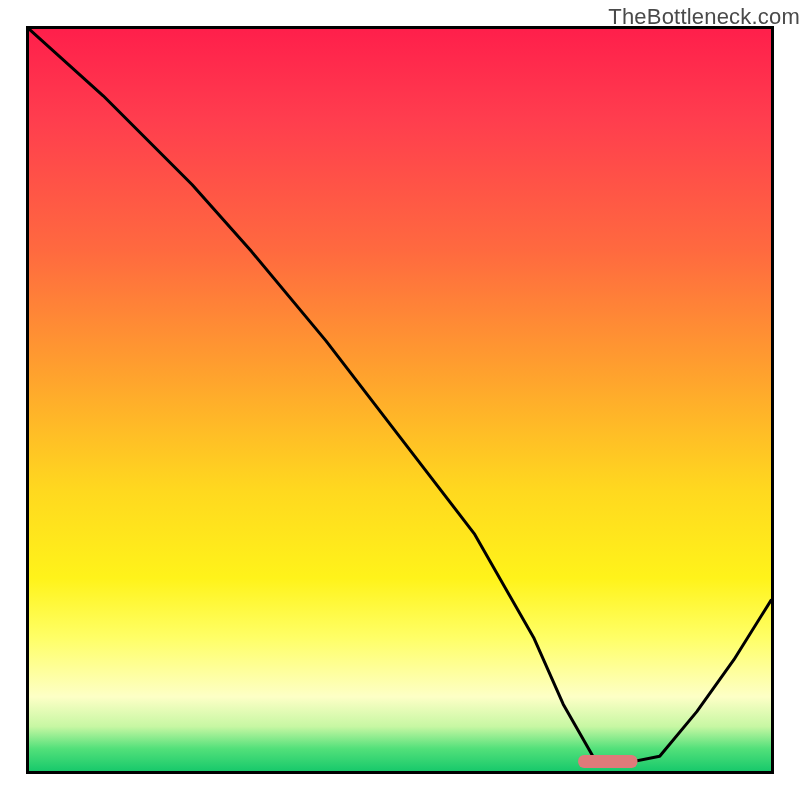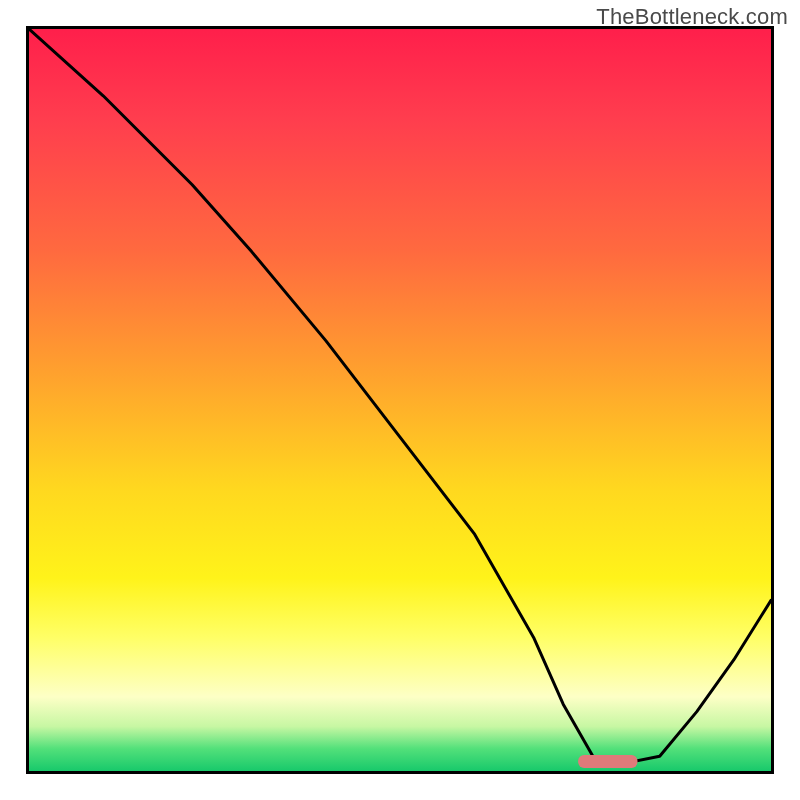--- a/index.html
+++ b/index.html
@@ -13,21 +13,21 @@
   }
   .frame {
     position: relative;
     width: 800px;
     height: 800px;
     box-sizing: border-box;
   }
   .watermark {
     position: absolute;
     top: 4px;
-    right: 12px;
+    right: 0;
     font-size: 22px;
     font-weight: 500;
     color: #4a4a4a;
     letter-spacing: 0.2px;
     z-index: 5;
   }
   .plot-border {
     position: absolute;
     left: 26px;
     top: 26px;

